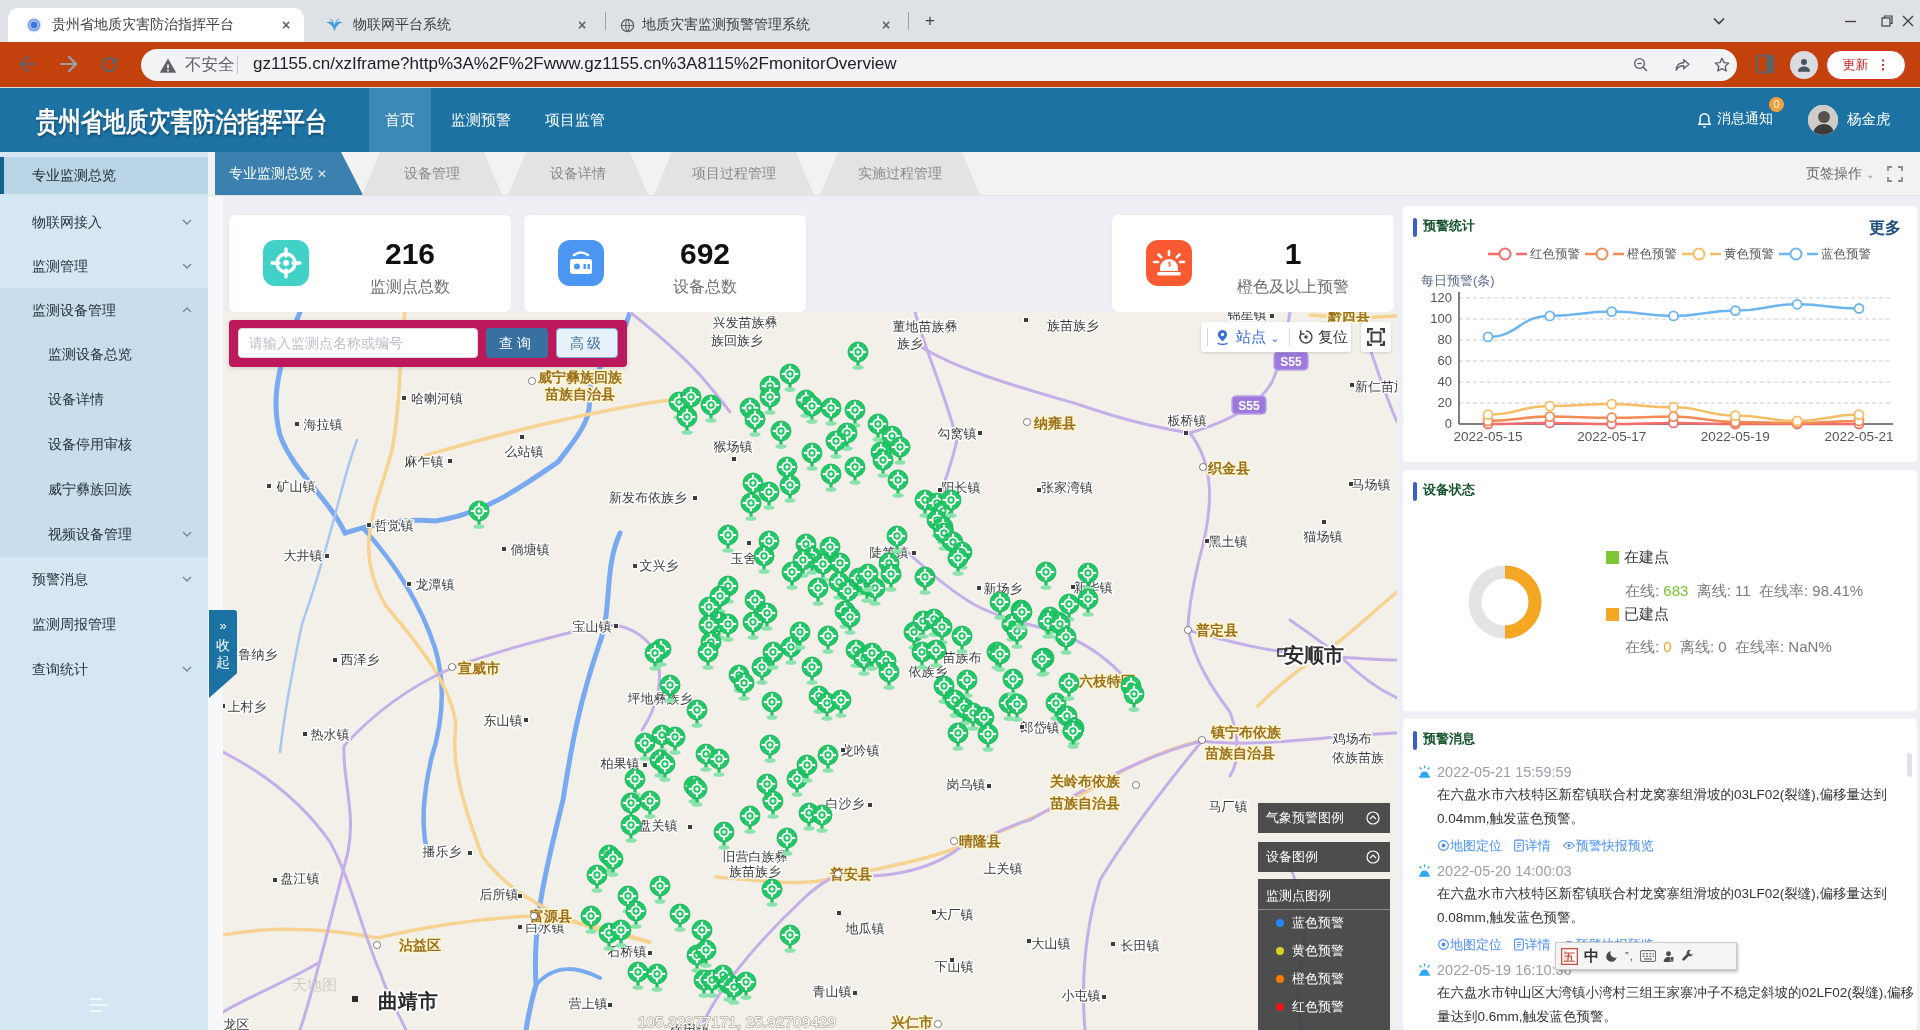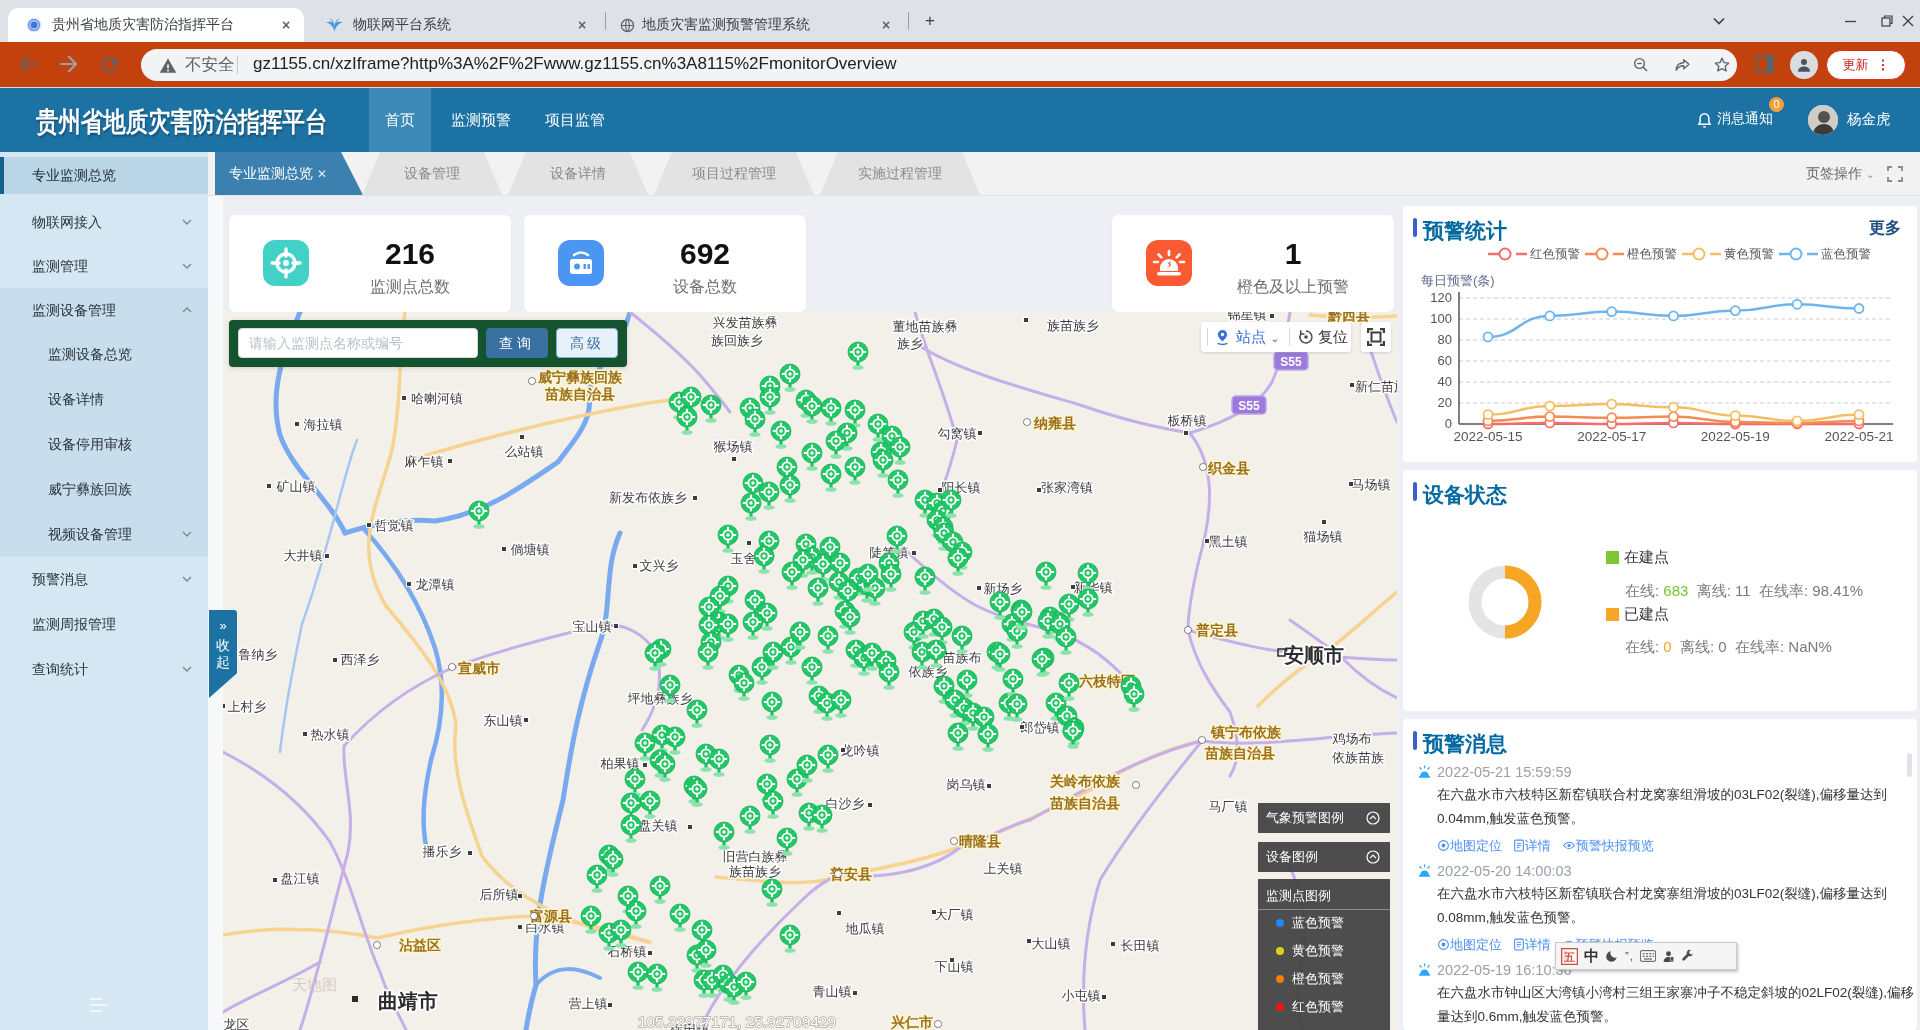--- a/index.html
+++ b/index.html
@@ -32,21 +32,21 @@
 #ptabact{position:absolute;left:7px;top:0;width:148px;height:43px;background:#3b80ae;color:#fff;clip-path:polygon(0 0,126px 0,148px 100%,0 100%);line-height:43px;font-size:14px;padding-left:14px}
 #tabops{position:absolute;right:45px;top:0;height:43px;line-height:43px;color:#666;font-size:14px}
 
 #content{left:208px;top:196px;width:1712px;height:834px;background:#edeff4}
 .card{position:absolute;top:19px;width:282px;height:97px;background:#fff;border-radius:6px;box-shadow:0 1px 3px rgba(0,0,0,.05)}
 .cicon{position:absolute;left:34px;top:25px;width:46px;height:46px;border-radius:12px}
 .cnum{position:absolute;left:90px;right:10px;top:22px;text-align:center;font-size:30px;font-weight:bold;color:#111}
 .clab{position:absolute;left:90px;right:10px;top:62px;text-align:center;font-size:16px;color:#6f6f6f}
 
 .panel{position:absolute;background:#fff;border-radius:4px}
-.ptitle{position:absolute;left:20px;top:11px;font-size:21px;font-weight:bold;color:#0369a1}
+.ptitle{position:absolute;left:20px;top:11px;font-size:13px;font-weight:bold;color:#14532d}
 .pbar{position:absolute;left:10px;top:12px;width:4px;height:19px;background:#3a5fcd;border-radius:2px}
 .more{position:absolute;right:16px;top:12px;font-size:16px;font-weight:bold;color:#1c4f80}
 
 .wdate{font-size:14.5px;color:#9aa0a8}
 .wtxt{font-size:13.5px;color:#333;line-height:24px;white-space:nowrap}
 .wlink{font-size:13px;color:#4a90f5}
 
 #ime{left:1555px;top:942px;width:182px;height:28px;background:#f5f5f5;border:1px solid #c9c9c9;box-shadow:1px 2px 3px rgba(0,0,0,.25);display:flex;align-items:center;gap:6px;padding:0 5px;font-size:14px;color:#333}
 </style></head><body>
 
@@ -592,21 +592,21 @@
 <use href="#mk" x="790" y="935"></use>
 <use href="#mk" x="958" y="733"></use>
 <use href="#mk" x="988" y="734"></use>
 <use href="#mk" x="1073" y="731"></use>
 <use href="#mk" x="764" y="556"></use>
 <use href="#mk" x="792" y="572"></use>
 <use href="#mk" x="818" y="588"></use>
 <use href="#mk" x="868" y="574"></use>
 <text x="737" y="1027" text-anchor="middle" font-size="15.5" fill="#fdfdfa" style="paint-order:stroke;stroke:#b0aea4;stroke-width:1.5px">105.32977171, 25.92709429</text>
 </svg>
-<div class="abs" style="left:229px;top:320px;width:398px;height:47px;background:#14532d;border-radius:4px;box-shadow:0 1px 4px rgba(0,0,0,.15)">
+<div class="abs" style="left:229px;top:320px;width:398px;height:47px;background:#be185d;border-radius:4px;box-shadow:0 1px 4px rgba(0,0,0,.15)">
   <div class="abs" style="left:9px;top:8px;width:240px;height:30px;border:1px solid #d5dae0;border-radius:4px;background:#fff;color:#b8bfc9;font-size:14px;line-height:28px;padding-left:10px">请输入监测点名称或编号</div>
   <div class="abs" style="left:257px;top:8px;width:62px;height:30px;background:#38719f;border-radius:4px;color:#fff;font-size:14px;text-align:center;line-height:30px;letter-spacing:4px">查询</div>
   <div class="abs" style="left:327px;top:8px;width:62px;height:30px;background:#e7f1fa;border:1px solid #84add4;border-radius:4px;color:#3d6f9e;font-size:14px;text-align:center;line-height:28px;letter-spacing:3px">高级</div>
 </div>
 <div class="abs" style="left:1201px;top:322px;width:150px;height:30px;background:#fff;border-radius:3px;box-shadow:0 1px 3px rgba(0,0,0,.15)">
   <div class="abs" style="left:6px;top:6px;width:1px;height:18px;background:#d8d8d8"></div>
   <svg class="abs" style="left:13px;top:6px" width="17" height="18" viewBox="0 0 24 24">
       <path d="M12 2a6.5 6.5 0 0 1 6.5 6.5C18.5 13 12 18 12 18S5.5 13 5.5 8.5A6.5 6.5 0 0 1 12 2z" fill="#3a6fd8"></path>
       <circle cx="12" cy="8.5" r="2.4" fill="#fff"></circle>
       <path d="M5 21q7 3 14 0" stroke="#3a6fd8" stroke-width="2.2" fill="none"></path>

